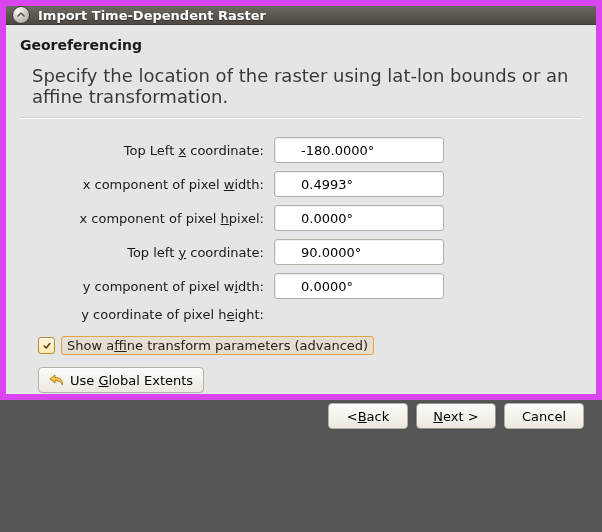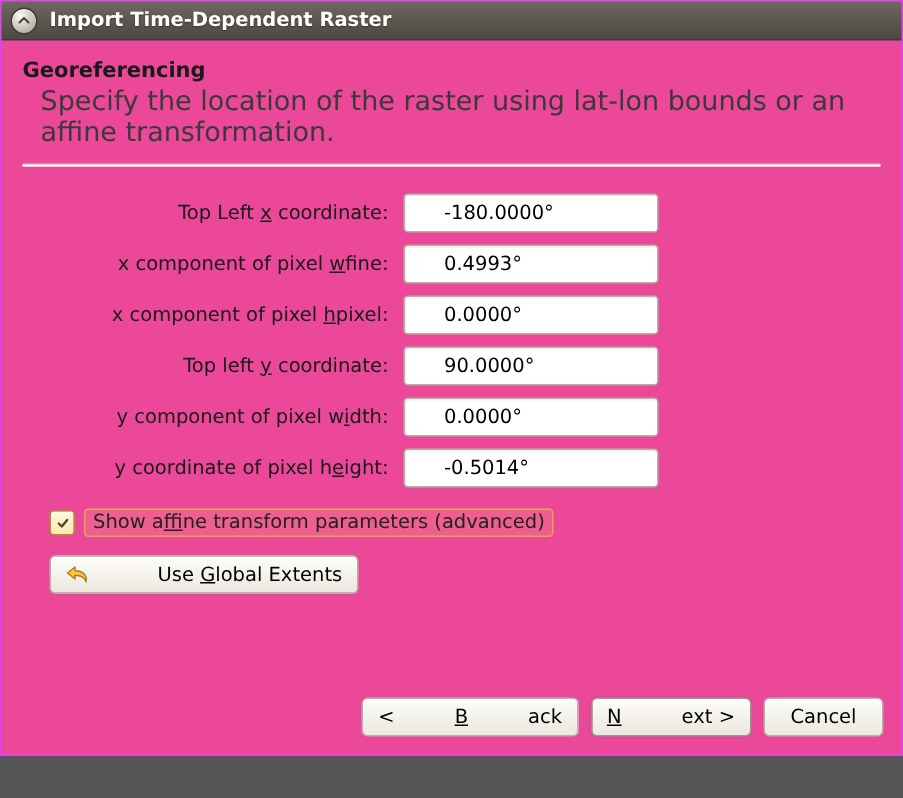--- a/index.html
+++ b/index.html
@@ -8,23 +8,23 @@
     width: 602px;
     height: 532px;
     font-family: "DejaVu Sans", "Liberation Sans", Arial, sans-serif;
     font-size: 13px;
     color: #1a1a1a;
     background: #555;
     overflow: hidden;
   }
   .window {
     width: 602px;
-    height: 504px;
-    background: #ec4899;
-    border: 1px solid #d946ef;
+    height: 400px;
+    background: #e5e5e5;
+    border: 6px solid #d946ef;
     box-sizing: border-box;
     display: flex;
     flex-direction: column;
   }
   .titlebar {
     height: 25px;
     background: linear-gradient(to bottom, #6e6a63 0%, #5c5850 50%, #4d4942 100%);
     display: flex;
     align-items: center;
     padding: 0 6px;
@@ -51,21 +51,21 @@
   }
   .content {
     flex: 1;
     padding: 12px 14px 0 14px;
     display: flex;
     flex-direction: column;
   }
   .heading {
     font-weight: bold;
     font-size: 14px;
-    margin-bottom: 2px;
+    margin-bottom: 12px;
   }
   .subheading {
     font-size: 18px;
     color: #3a3a3a;
     margin: 0 0 10px 12px;
   }
   .hr {
     height: 1px;
     background: #d6d2cb;
     border-bottom: 1px solid #fff;
@@ -134,21 +134,20 @@
     display: inline-flex;
     align-items: center;
     height: 26px;
     padding: 0 10px;
     border: 1px solid #b6b1a8;
     border-radius: 4px;
     background: linear-gradient(to bottom, #fdfcf9, #ece8e0);
     box-shadow: inset 0 1px 0 rgba(255,255,255,0.8);
     cursor: pointer;
     font: inherit;
-    gap: 40px;
   }
   .btn .mn { text-decoration: underline; }
   .btn .icon { margin-right:5px; display:flex; }
   .extents-row { margin: 4px 0 0 18px; }
   .footer {
     padding: 10px 12px 12px 12px;
     display:flex;
     justify-content: flex-end;
     gap: 8px;
   }
@@ -181,21 +180,21 @@
     <div class="hr"></div>
 
     <div class="form-rows">
 
       <div class="form-label"><span>Top Left </span><span class="mn">x</span><span> coordinate:</span></div>
       <div class="spin">
         <input type="text" value="-180.0000°" style="">
 
       </div>
 
-      <div class="form-label"><span>x component of pixel </span><span class="mn">w</span><span>fine:</span></div>
+      <div class="form-label"><span>x component of pixel </span><span class="mn">w</span><span>idth:</span></div>
       <div class="spin">
         <input type="text" value="0.4993°" style="">
 
       </div>
 
       <div class="form-label"><span>x component of pixel </span><span class="mn">h</span><span>pixel:</span></div>
       <div class="spin">
         <input type="text" value="0.0000°" style="">
 
       </div>
@@ -206,24 +205,20 @@
 
       </div>
 
       <div class="form-label"><span>y component of pixel w</span><span class="mn">i</span><span>dth:</span></div>
       <div class="spin">
         <input type="text" value="0.0000°" style="">
 
       </div>
 
       <div class="form-label"><span>y coordinate of pixel h</span><span class="mn">e</span><span>ight:</span></div>
-      <div class="spin">
-        <input type="text" value="-0.5014°" style="">
-
-      </div>
     </div>
 
     <div class="check-row">
       <div class="checkbox">
         <svg class="mark" viewBox="0 0 10 10">
           <path d="M1.5 5 L4 7.5 L8.5 2" stroke="#5a4418" stroke-width="2" fill="none" stroke-linecap="round" stroke-linejoin="round"></path>
         </svg>
       </div>
       <span class="check-label"><span>Show a</span><span class="mn">f</span><span>fine transform parameters (advanced)</span></span>
     </div>

